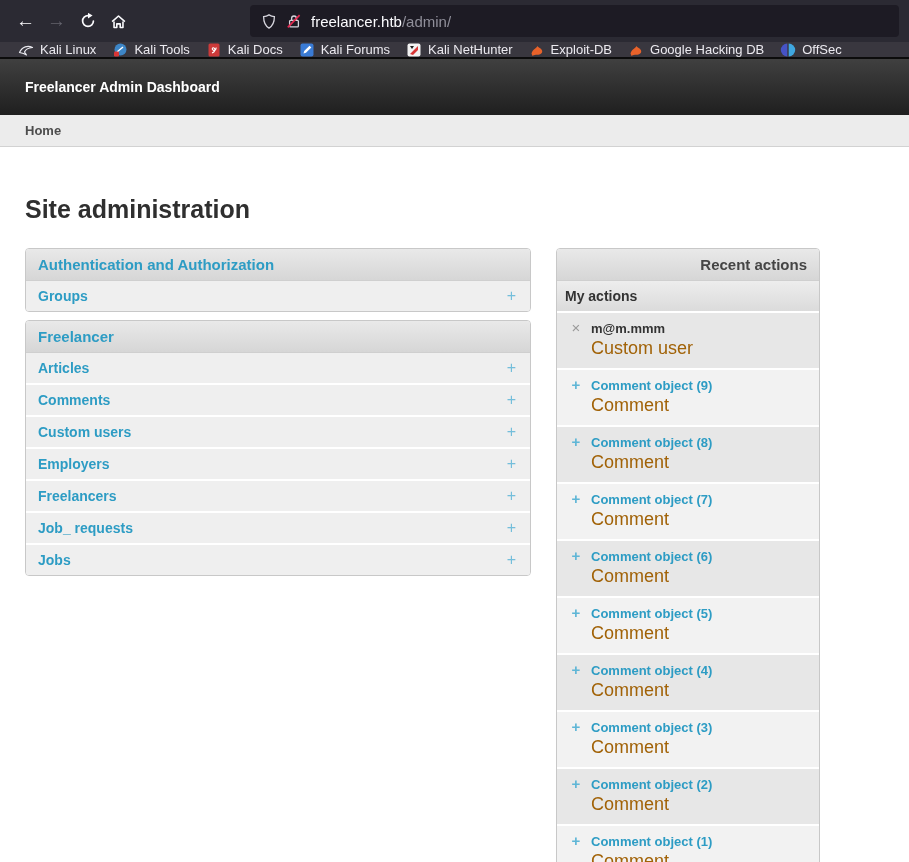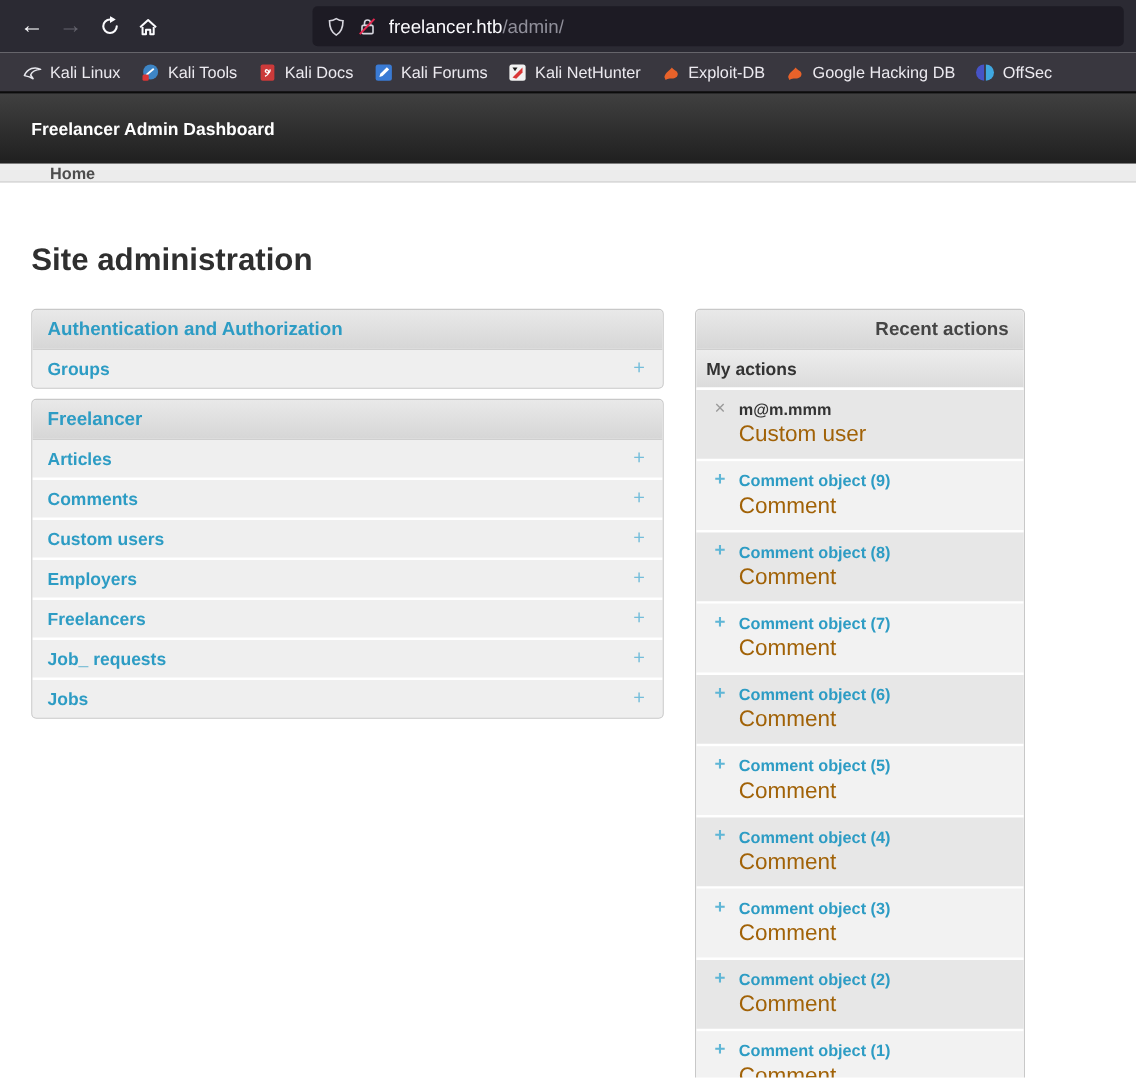--- a/index.html
+++ b/index.html
@@ -10,34 +10,34 @@
   .toolbar { height:42px; background:#2b2a33; display:flex; align-items:center; padding:0 10px; }
   .nav-btn { width:31px; height:30px; display:flex; align-items:center; justify-content:center;
     color:#fbfbfe; font-size:19px; border-radius:4px; cursor:pointer; flex:0 0 auto; }
   .nav-btn.dim { color:#64636d; }
   .nav-btn svg { display:block; }
   .urlbar { flex:1; height:32px; margin-left:116px; background:#1d1b24; border-radius:4px;
     display:flex; align-items:center; padding:12px 11px; gap:9px; min-width:0; }
   .url-text { font-size:15px; color:#fbfbfe; white-space:nowrap; overflow:hidden; }
   .url-text .path { color:#908f9a; }
 
-  .bookmarks { height:33px; background:#39373f; display:flex; align-items:center;
+  .bookmarks { height:17px; background:#39373f; display:flex; align-items:center;
     padding:0 10px; border-bottom:2px solid #0c0c0c; }
   .bookmark { display:flex; align-items:center; gap:6px; padding:3px 8px; border-radius:3px;
     cursor:pointer; }
   .bookmark .blabel { font-size:13px; color:#eceaf0; white-space:nowrap; }
   .bicon { width:16px; height:16px; display:flex; align-items:center; justify-content:center; }
   .bicon svg { display:block; }
 
   
   .site-header { height:56px; background:linear-gradient(#404040,#1f1f1f);
     display:flex; align-items:center; padding:0 25px; }
   .brand { color:#fff; font-size:14px; font-weight:700; }
-  .breadcrumb { height:15px; background:#ececec; border-bottom:1px solid #d2d2d2;
-    display:flex; align-items:center; padding:0 40px; }
+  .breadcrumb { height:32px; background:#ececec; border-bottom:1px solid #d2d2d2;
+    display:flex; align-items:center; padding:0 25px; }
   .crumb { font-size:13px; font-weight:700; color:#4d4d4d; }
 
   .content { padding:22px 25px 0 25px; }
   h1.page-title { font-size:25px; font-weight:700; color:#2f2f2f; margin:26px 0 24px 0; }
 
   .columns { display:flex; align-items:flex-start; }
   .col-left { width:506px; flex:0 0 auto; }
   .col-right { width:264px; flex:0 0 auto; margin-left:25px; }
 
   .module { border:1px solid #c8c8c8; border-radius:4px; overflow:hidden; margin-bottom:8px;

